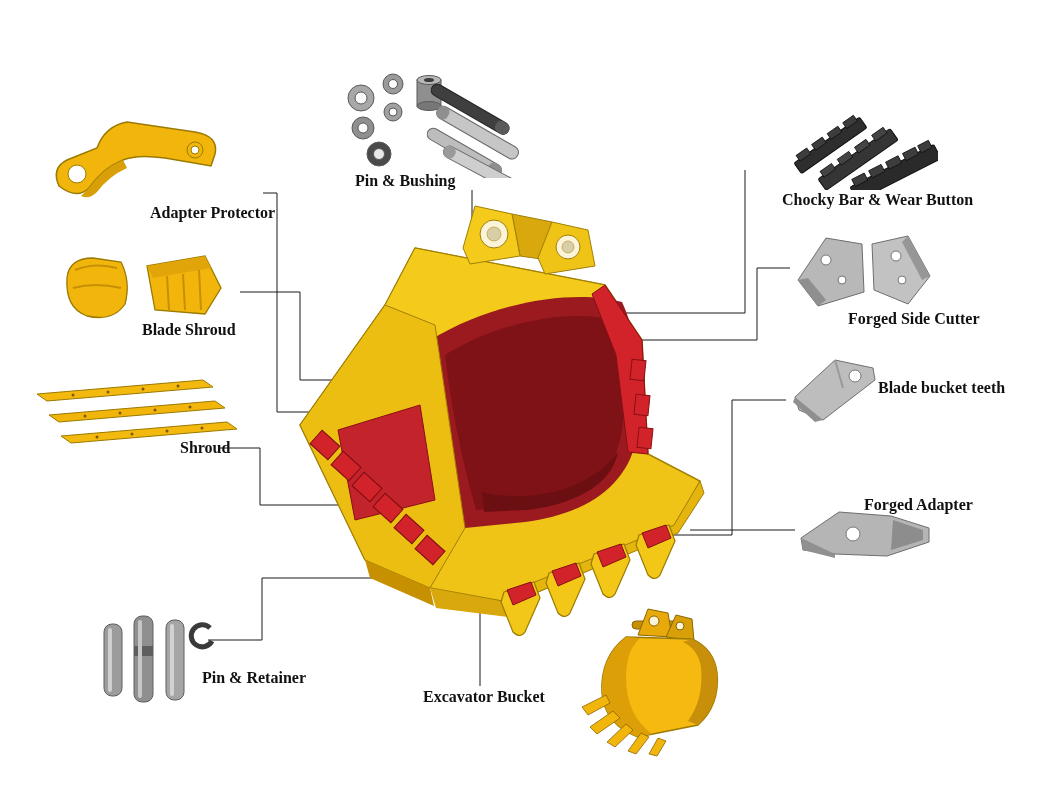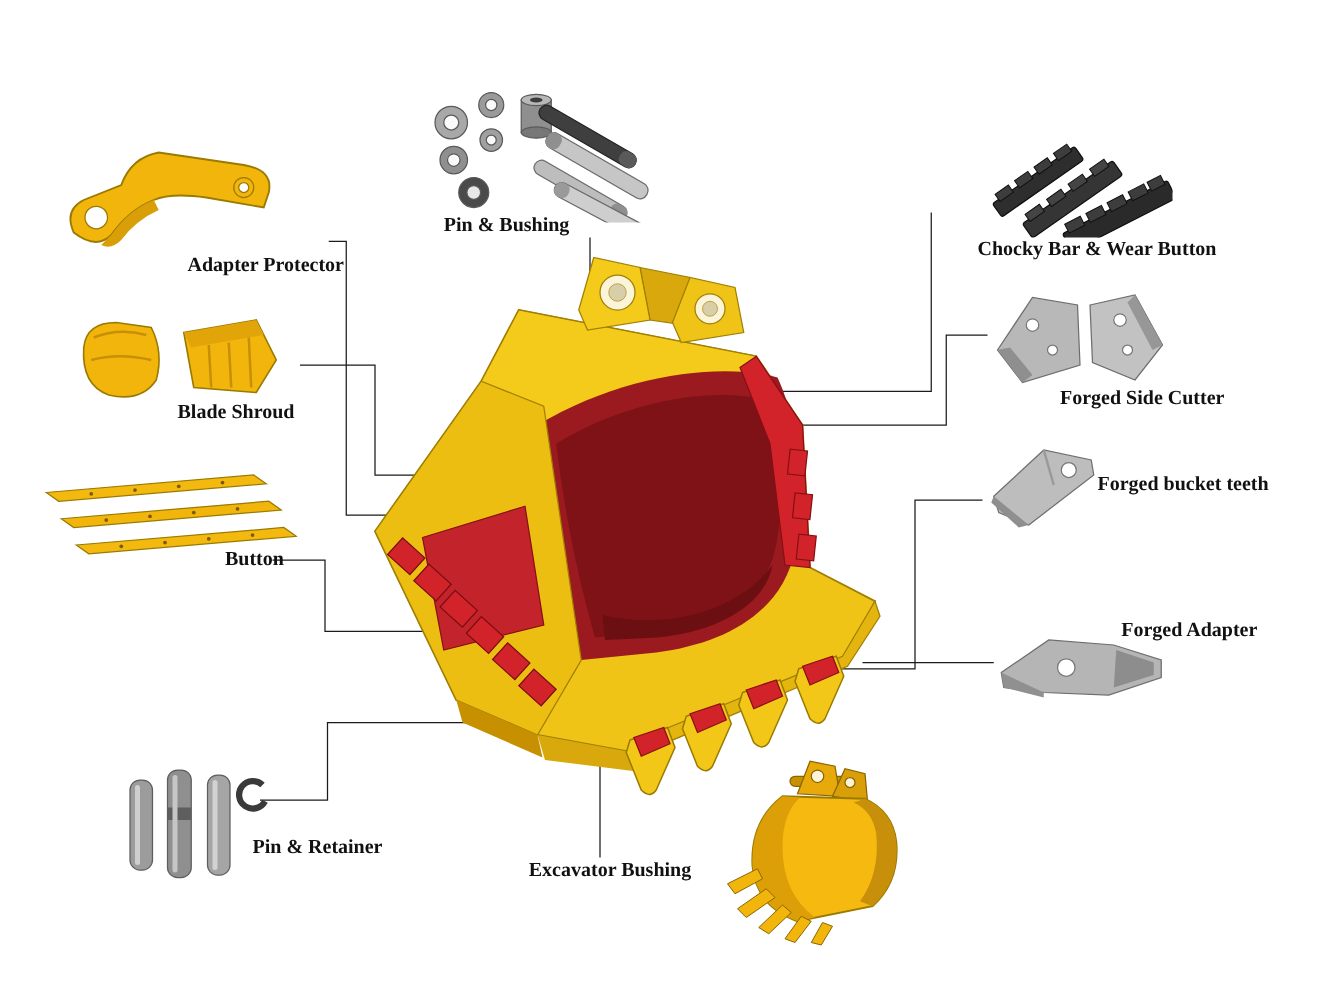--- a/index.html
+++ b/index.html
@@ -287,19 +287,19 @@
         <polygon points="78,133 69,149 77,151 86,136"></polygon>
       </g>
     </svg>
   </div>
 
   <div class="label" style="left:150px;top:204px">Adapter Protector</div>
   <div class="label" style="left:355px;top:172px">Pin &amp; Bushing</div>
   <div class="label" style="left:782px;top:191px">Chocky Bar &amp; Wear Button</div>
   <div class="label" style="left:142px;top:321px">Blade Shroud</div>
   <div class="label" style="left:848px;top:310px">Forged Side Cutter</div>
-  <div class="label" style="left:878px;top:379px">Forged bucket teeth</div>
-  <div class="label" style="left:180px;top:439px">Button</div>
-  <div class="label" style="left:897px;top:496px">Forged Adapter</div>
+  <div class="label" style="left:878px;top:379px">Blade bucket teeth</div>
+  <div class="label" style="left:180px;top:439px">Shroud</div>
+  <div class="label" style="left:864px;top:496px">Forged Adapter</div>
   <div class="label" style="left:202px;top:669px">Pin &amp; Retainer</div>
-  <div class="label" style="left:423px;top:688px">Excavator Bushing</div>
+  <div class="label" style="left:423px;top:688px">Excavator Bucket</div>
 
 </div>
 
 </body></html>

